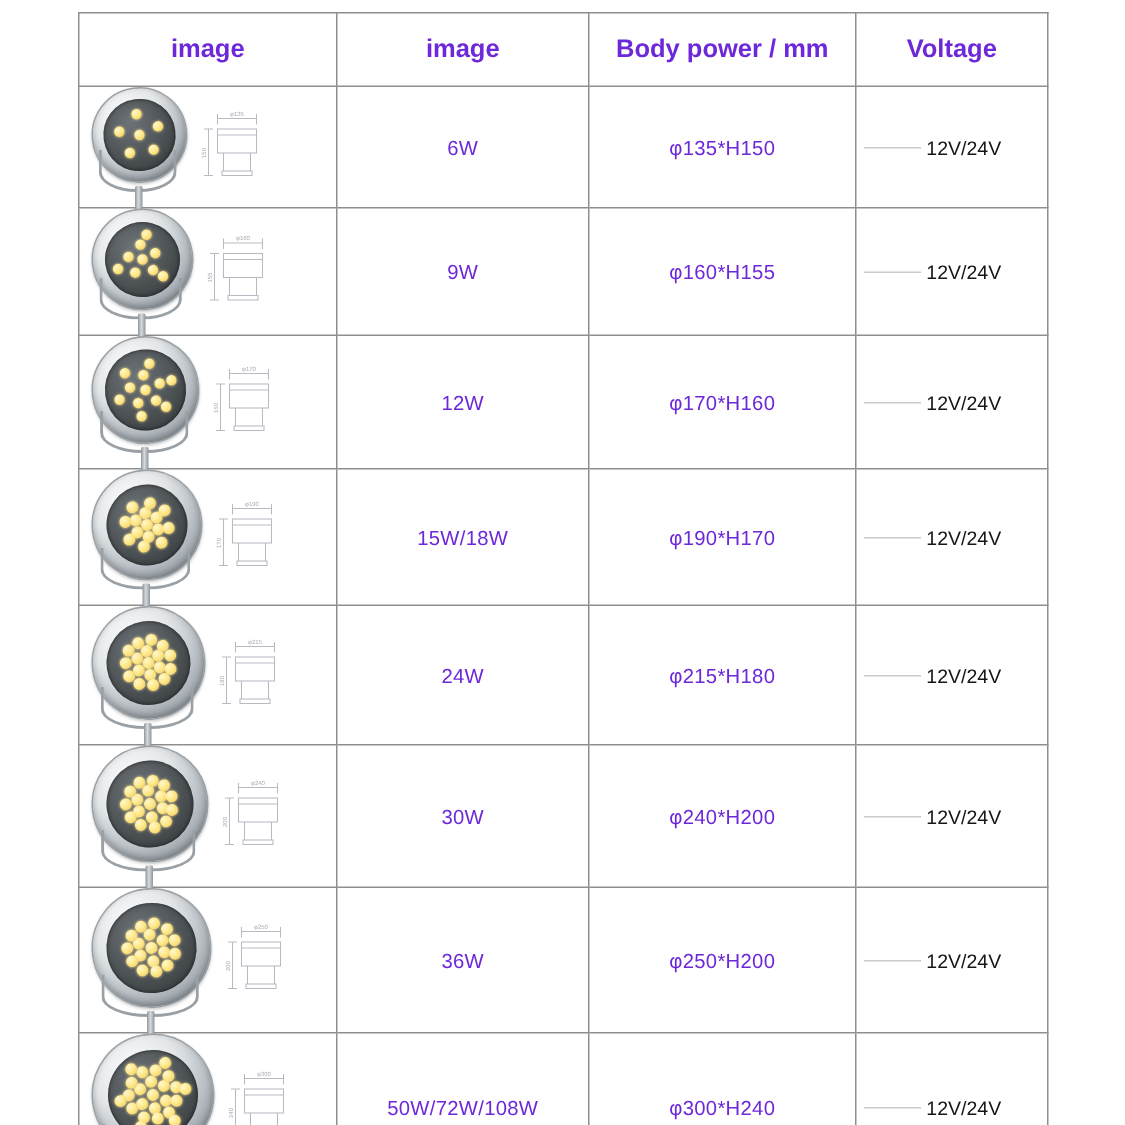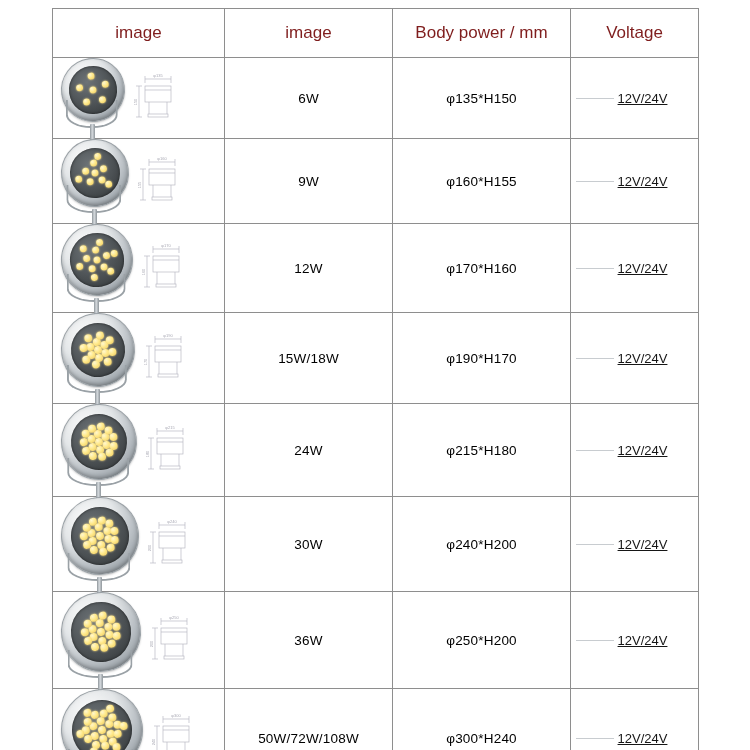--- a/index.html
+++ b/index.html
@@ -28,46 +28,45 @@
     table-layout: fixed;
   }
   table.spec th, table.spec td {
     border: 1px solid #8e8e8e;
     text-align: center;
     vertical-align: middle;
     padding: 0;
   }
   thead th {
     height: 48px;
-    font-weight: normal;
+    font-weight: bold;
     font-size: 17px;
-    color: #7f1d1d;
+    color: #6d28d9;
   }
   .col-image { width: 172px; }
   .col-power { width: 168px; }
   .col-size  { width: 178px; }
   .col-volt  { width: 128px; }
 
   tbody tr { height: 80px; }
 
   td.cell-text {
     font-size: 13.5px;
-    color: #000000;
+    color: #6d28d9;
     letter-spacing: 0.2px;
   }
   td.cell-volt {
     font-size: 13px;
     color: #161616;
     position: relative;
   }
   .volt-wrap {
     position: relative;
     display: inline-block;
     padding-left: 16px;
-    text-decoration: underline;
   }
   .volt-wrap::before {
     content: "";
     position: absolute;
     left: -26px;
     top: 50%;
     width: 38px;
     height: 0;
     border-top: 1px solid #c8ccd0;
     box-shadow: 0 3px 0 -0.5px #c8ccd0, 0 -3px 0 -0.5px #c8ccd0;

